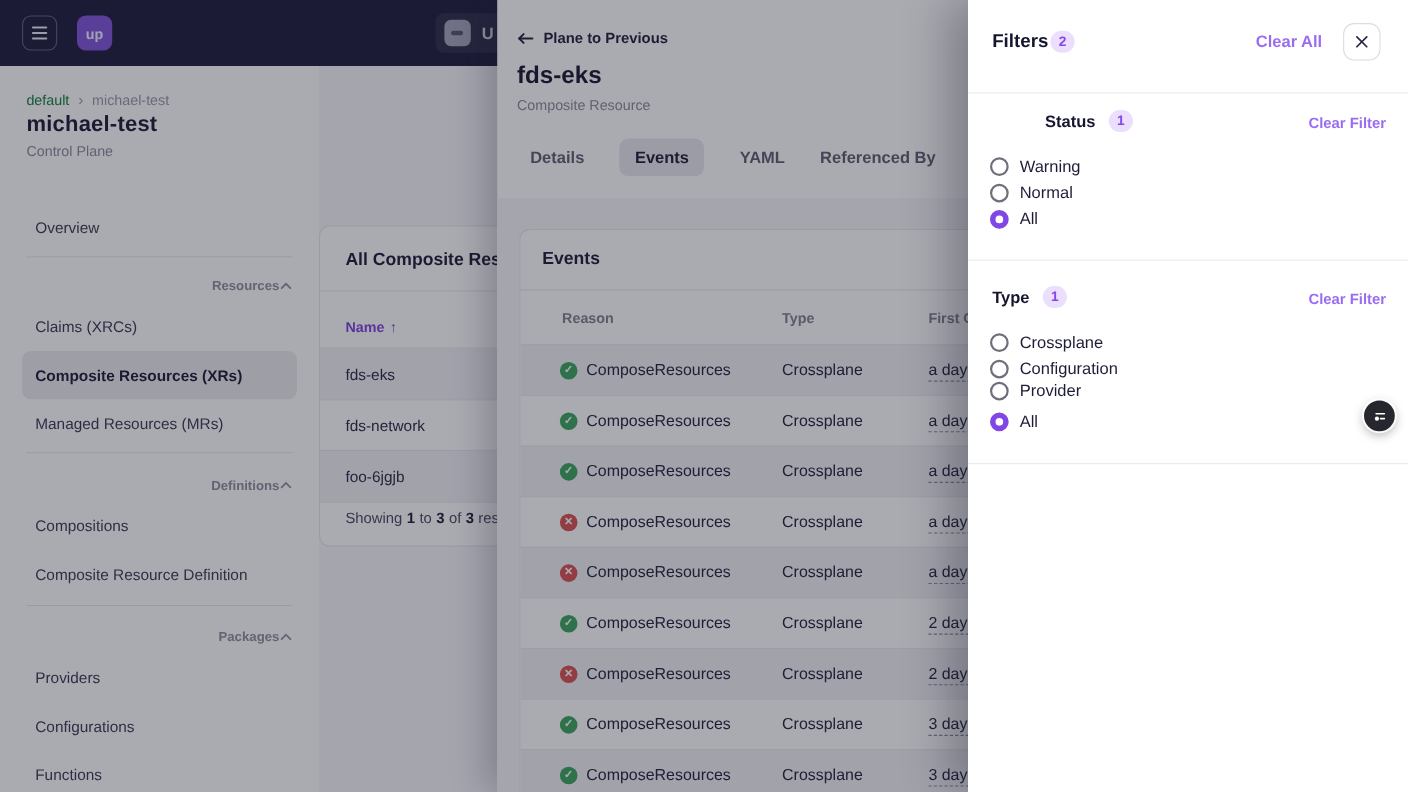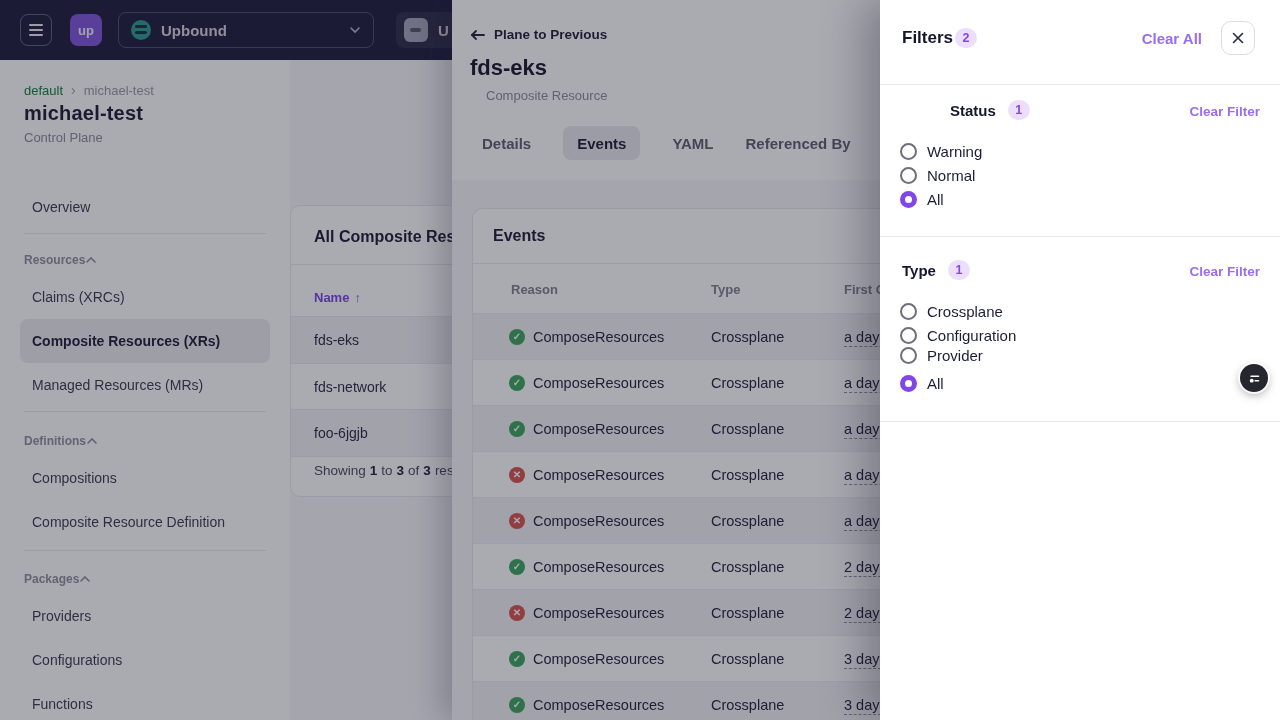--- a/index.html
+++ b/index.html
@@ -32,21 +32,21 @@
   .crumb-a { color:#15803d; cursor:pointer; }
   .crumb-sep { color:#a0a0ae; font-size:14px; }
   .crumb-b { color:#9a9aa6; }
   .cp-title { position:absolute; left:24px; top:42px; font-size:20px; font-weight:800; color:#1c1c36; letter-spacing:.2px; }
   .cp-sub { position:absolute; left:24px; top:70px; font-size:13px; color:#8c8c99; }
   .nav-list { position:absolute; left:0; top:125px; width:290px; }
   .nav-item { height:44px; display:flex; align-items:center; padding:0 12px; margin:0 20px; border-radius:8px;
     font-size:14px; color:#3c3c52; cursor:pointer; }
   .nav-item.active { background:#ececef; color:#1c1c36; font-weight:bold; }
   .nav-div { height:1px; background:#e8e8ee; margin:4px 24px 0 24px; }
-  .nav-group { height:24px; margin:14px 24px 3px 24px; display:flex; align-items:center; justify-content:flex-start;
+  .nav-group { height:24px; margin:14px 24px 3px 24px; display:flex; align-items:center; justify-content:flex-end;
     font-size:12px; font-weight:bold; color:#8f8f9d; cursor:pointer; }
   .nav-group.tall { margin-top:17px; }
   
   .main-bg { position:absolute; left:290px; top:60px; width:990px; height:660px; background:#f7f7fa; z-index:3; }
   .bg-card { position:absolute; left:0px; top:145px; width:590px; height:292px; background:#fff; border:1px solid #e8e8ec; border-radius:10px; }
   .bg-card-title { position:absolute; left:23px; top:22px; font-size:16px; font-weight:800; color:#1c1c36; white-space:nowrap; }
   .bg-hdiv { position:absolute; left:0; right:0; height:1px; background:#e9e9ed; }
   .bg-col-head { position:absolute; left:23px; top:71px; height:40px; display:flex; align-items:center; gap:5px;
     font-size:13px; font-weight:bold; color:#7c47e0; cursor:pointer; }
   .bg-row { position:absolute; left:0; width:100%; height:46px; display:flex; align-items:center; padding-left:23px;
@@ -54,21 +54,21 @@
   .bg-row.shade { background:#f2f2f6; }
   .bg-foot { position:absolute; left:23px; top:236px; height:56px; display:flex; align-items:center; gap:4px;
     font-size:13.5px; color:#4a4a60; white-space:nowrap; }
   .bg-foot b { color:#20203a; }
   
   .drawer { position:absolute; left:452px; top:0; width:828px; height:720px; background:#fff; z-index:10;
     box-shadow:-10px 0 30px rgba(20,20,40,.25); }
   .back-row { position:absolute; left:18px; top:27px; display:flex; align-items:center; gap:8px; cursor:pointer; }
   .back-row span { font-size:13.5px; font-weight:bold; color:#1f1f3a; }
   .d-title { position:absolute; left:18px; top:55px; font-size:22px; font-weight:800; color:#17172f; }
-  .d-sub { position:absolute; left:34px; top:88px; font-size:13px; color:#8c8c99; }
+  .d-sub { position:absolute; left:18px; top:88px; font-size:13px; color:#8c8c99; }
   .tabs { position:absolute; left:30px; top:126px; display:flex; align-items:center; gap:32px; }
   .tab { font-size:15px; font-weight:bold; color:#5f5f73; height:34px; display:flex; align-items:center; cursor:pointer; }
   .tab.active { background:#e9e9ee; color:#1d1d38; border-radius:8px; padding:0 14px; }
   .d-body { position:absolute; left:0; top:180px; width:828px; height:540px; background:#f7f7fa; }
   .ev-card { position:absolute; left:20px; top:28px; width:760px; height:540px; background:#fff; border:1px solid #e7e7ec;
     border-radius:10px 10px 0 0; border-bottom:none; overflow:hidden; }
   .ev-title { position:absolute; left:20px; top:18px; font-size:16px; font-weight:800; color:#1c1c36; }
   .ev-hdiv { position:absolute; left:0; right:0; top:54px; height:1px; background:#e9e9ed; }
   .ev-cols { position:absolute; left:0; right:0; top:55px; height:49px; }
   .ev-cols span, .erow span.cell { position:absolute; top:50%; transform:translateY(-50%); white-space:nowrap; }
@@ -116,30 +116,20 @@
 
   <div class="navbar">
     <div class="hamburger">
         <i></i>
         <i></i>
         <i></i>
       </div>
     <div class="nav-logo">
       <span>up</span>
     </div>
-    <div class="org-select">
-      <span class="teal-orb">
-          <i></i>
-          <i></i>
-        </span>
-      <span class="org-label">Upbound</span>
-      <svg width="12" height="8" viewBox="0 0 12 8">
-        <polyline points="2,2 6,6 10,2" fill="none" stroke="#b8b8c6" stroke-width="1.6" stroke-linecap="round"></polyline>
-        </svg>
-    </div>
     <div class="nav-secondary">
       <span class="mini-tile"></span>
       <span>U</span>
     </div>
   </div>
 
   <div class="sidebar">
     <div class="crumbs">
       <span class="crumb-a">default</span>
       <span class="crumb-sep">›</span>

